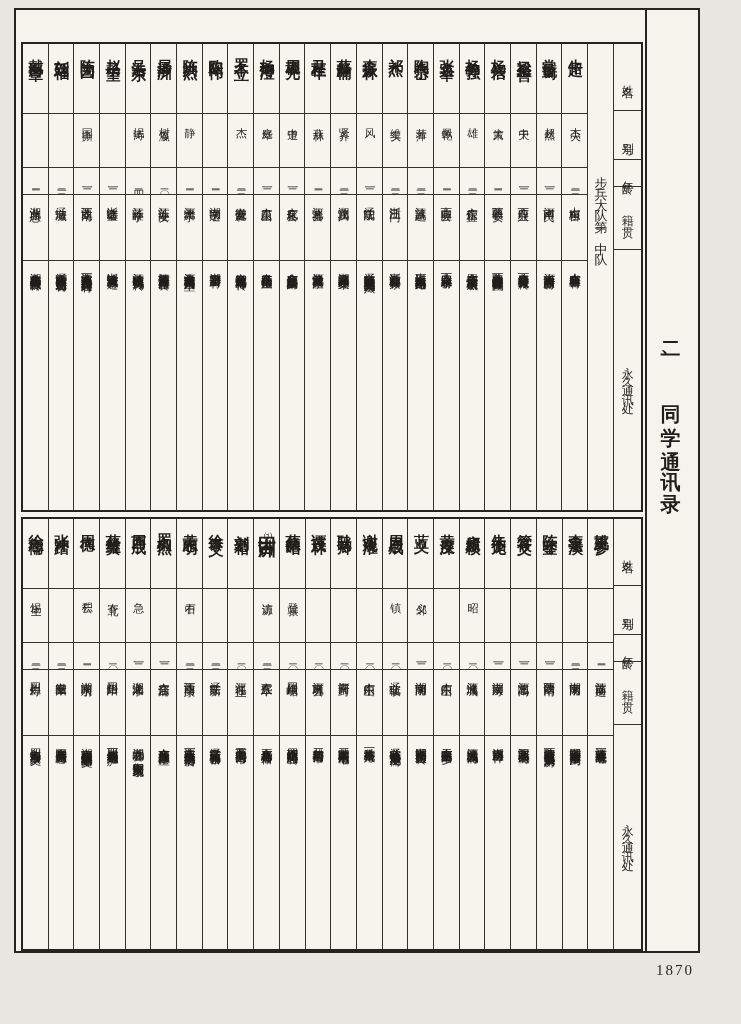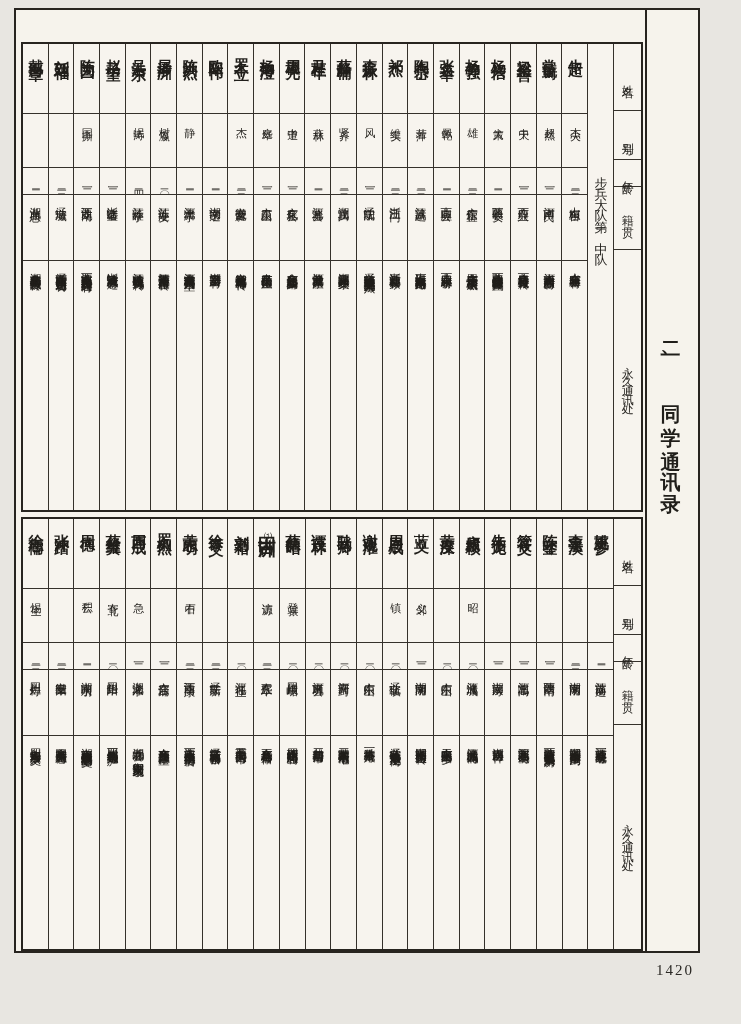--- a/index.html
+++ b/index.html
@@ -927,13 +927,13 @@
             <div class="cell c-addr">
               <span class="vtext">四川仁寿富加乡永兴号交</span>
             </div>
           </div>
         </div>
     </section>
 
   </div>
 </div>
 
-<div class="pagenum">1420</div>
+<div class="pagenum">1870</div>
 
 </body></html>

